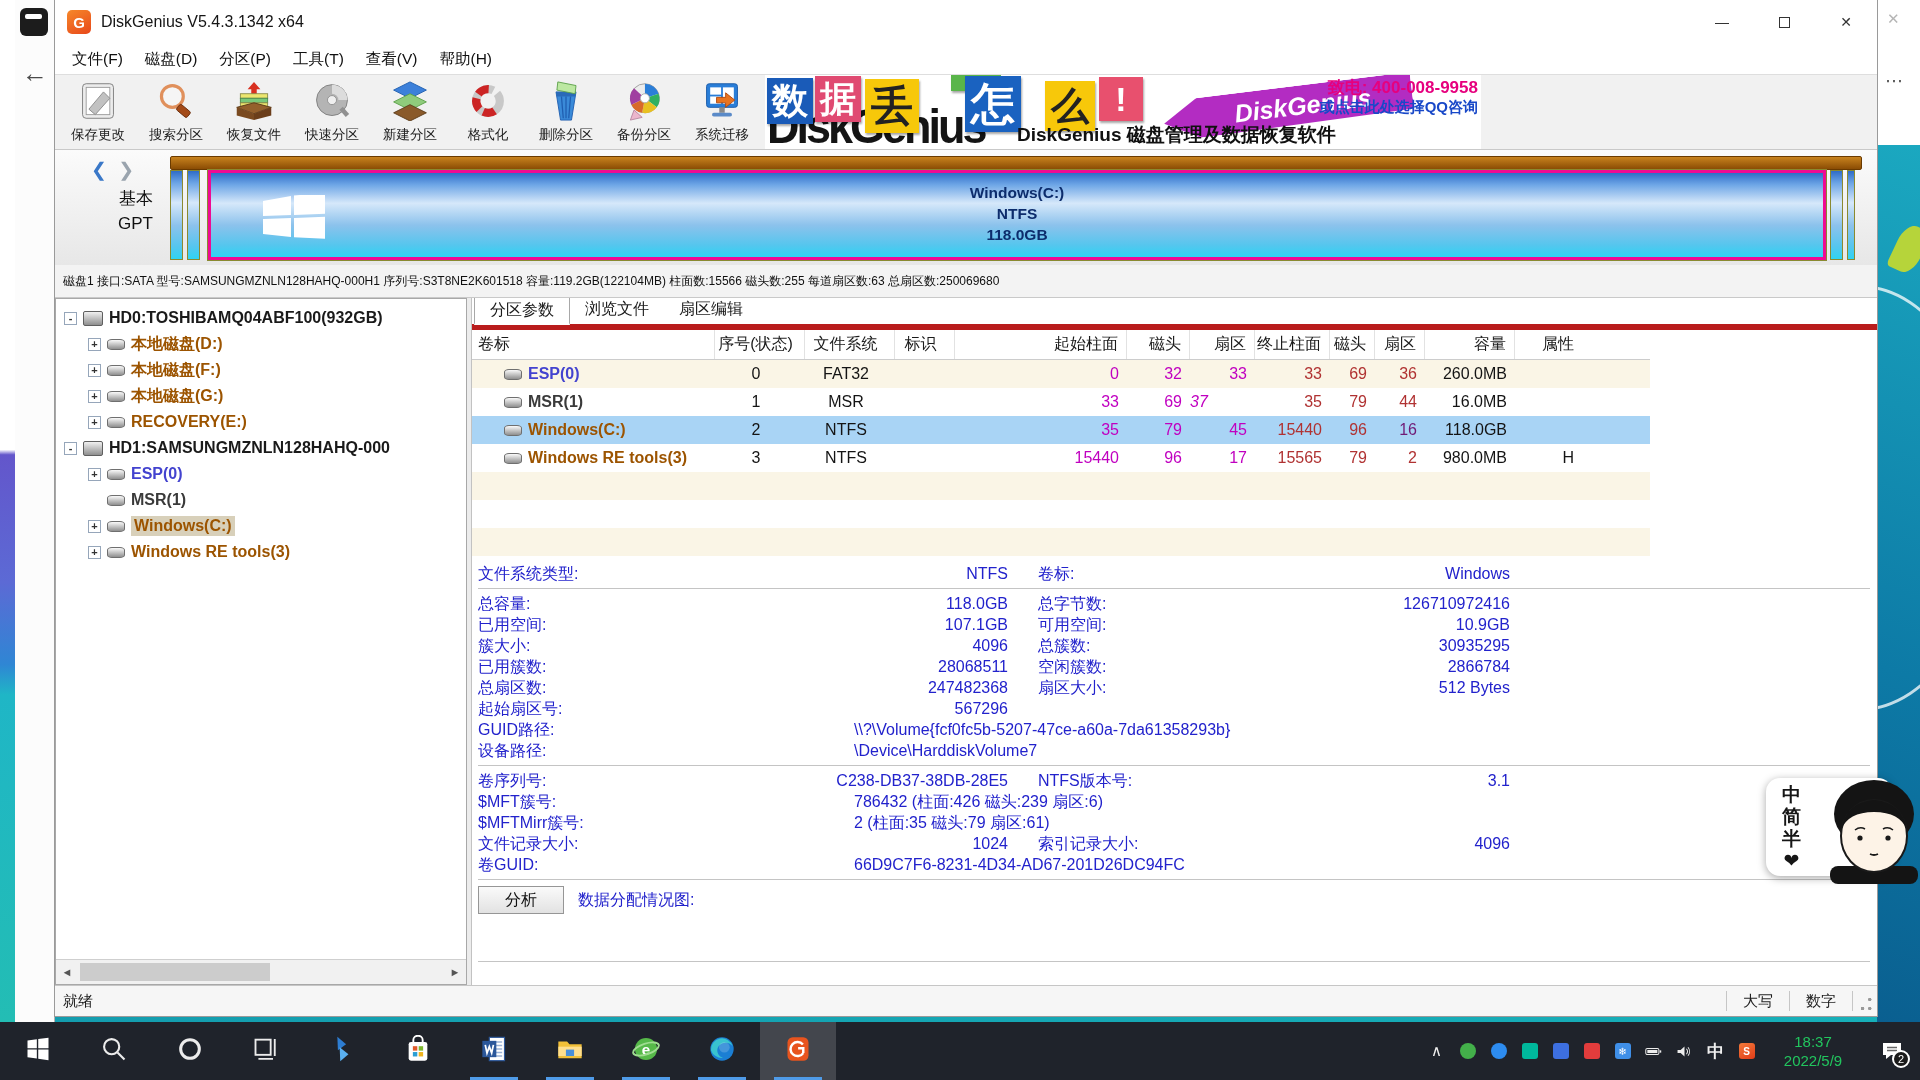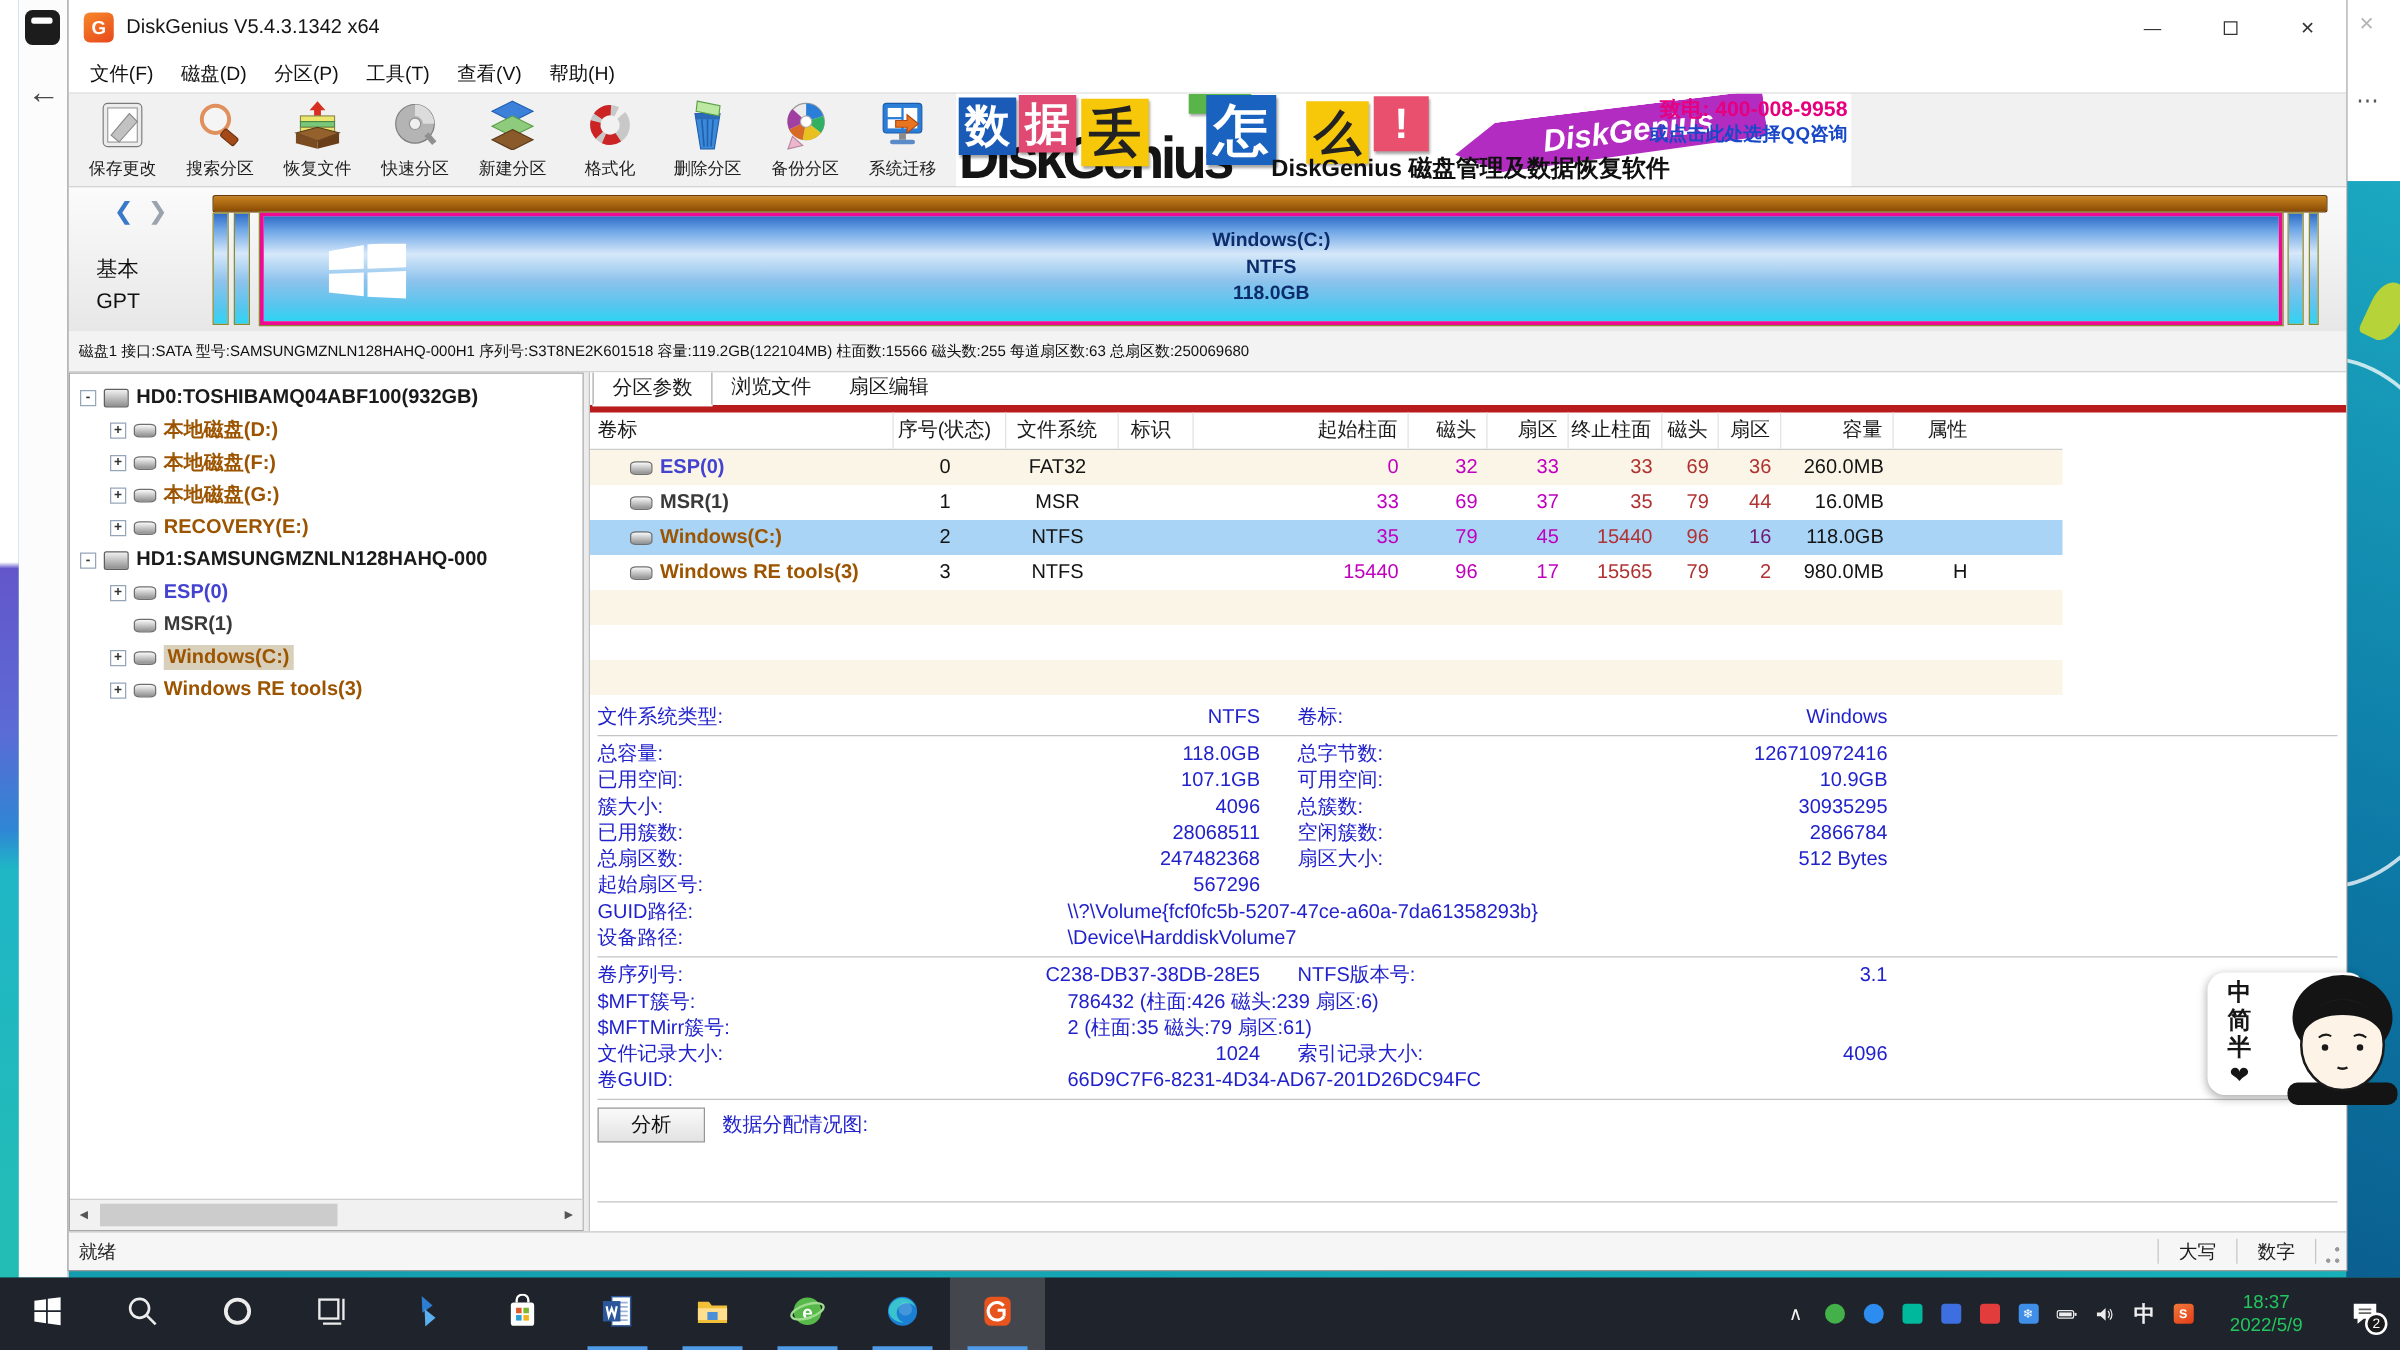--- a/index.html
+++ b/index.html
@@ -37,21 +37,21 @@
 .bn-logo{position:absolute;left:2px;top:26px;font-size:45px;font-weight:bold;color:#141414;letter-spacing:-3px;transform:scaleY(1.05)}
 .bn-b{position:absolute;font-weight:bold;display:flex;align-items:center;justify-content:center;box-shadow:1px 2px 2px rgba(0,0,0,.35)}
 .bn-ribbon{position:absolute;left:398px;top:12px;width:250px;height:40px;background:#b32cc2;clip-path:polygon(0 54%,14% 0,100% 0,100% 92%,14% 100%);transform:rotate(-7deg);color:#fff;font-weight:bold;font-style:italic;font-size:25px;display:flex;align-items:center;justify-content:center;padding-left:30px}
 .bn-phone{position:absolute;right:3px;top:1px;font-size:17px;font-weight:bold;color:#e6007e;white-space:nowrap}
 .bn-qq{position:absolute;right:3px;top:23px;font-size:15px;font-weight:bold;color:#1848c8;white-space:nowrap}
 .bn-tag{position:absolute;left:252px;bottom:1px;font-size:19px;font-weight:bold;color:#101010;white-space:nowrap}
 
 .diskview{position:relative;height:115px;background:linear-gradient(180deg,#fbfbfb,#e7e7e7)}
 .dv-nav{position:absolute;left:36px;top:8px;font-size:19px}
 .dv-prev{color:#3a78c8}.dv-next{color:#9aa4ae;margin-left:6px}
-.dv-type{position:absolute;left:22px;top:53px;width:76px;text-align:left;font-size:17px;color:#101010;line-height:25px}
+.dv-type{position:absolute;left:22px;top:36px;width:76px;text-align:right;font-size:17px;color:#101010;line-height:25px}
 .dv-disk{position:absolute;left:115px;top:6px;width:1692px}
 .dv-brown{height:14px;background:linear-gradient(180deg,#c8821e,#8a4c04);border:1px solid #6a3a00;border-radius:2px}
 .dv-bars{position:relative;height:90px}
 .bluebar{background:linear-gradient(180deg,#2f6cc8 0%,#6ea6e6 14%,#d6e8fa 36%,#8cc2ec 62%,#55c6ee 86%,#2ed4f4 100%)}
 .dv-small{position:absolute;top:0;width:13px;height:90px;border:1px solid #8a8a30}
 .dv-main{position:absolute;left:38px;top:0;width:1618px;height:90px;border:3px solid #ef0a93;outline:1px solid #8a8a30}
 .dv-text{position:absolute;left:0;right:0;top:9px;text-align:center;color:#0c2c6c;font-weight:bold;font-size:15.5px;line-height:21px}
 .dv-winlogo{position:absolute;left:52px;top:22px}
 
 .diskinfo{height:33px;background:#f3f3f3;border-bottom:1px solid #c9c9c9;display:flex;align-items:center;padding-left:8px;font-size:12px;color:#101010;white-space:nowrap}
@@ -401,21 +401,21 @@
             <div class="trow">
               <div class="tname">
                 <span class="tico-part"></span>
                 <span style="color: rgb(58, 58, 58);">MSR(1)</span>
               </div>
               <div class="td" style="width: 90px; text-align: center;">1</div>
               <div class="td" style="width: 90px; text-align: center;">MSR</div>
               <div class="td" style="width: 60px; text-align: center;"></div>
               <div class="td" style="width: 172px; text-align: right; color: rgb(192, 0, 192);">33</div>
               <div class="td" style="width: 63px; text-align: right; color: rgb(192, 0, 192);">69</div>
-              <div class="td" style="width: 65px; text-align: right; color: rgb(192, 0, 192);">37</div>
+              <div class="td" style="width: 65px; text-align: left; color: rgb(192, 0, 192); font-style: italic;">37</div>
               <div class="td" style="width: 75px; text-align: right; color: rgb(176, 50, 50);">35</div>
               <div class="td" style="width: 45px; text-align: right; color: rgb(176, 50, 50);">79</div>
               <div class="td" style="width: 50px; text-align: right; color: rgb(176, 50, 50);">44</div>
               <div class="td" style="width: 90px; text-align: right;">16.0MB</div>
               <div class="td" style="width: 67px; text-align: right;"></div>
             </div>
             <div class="trow sel">
               <div class="tname">
                 <span class="tico-part"></span>
                 <span style="color: rgb(156, 84, 0);">Windows(C:)</span>

